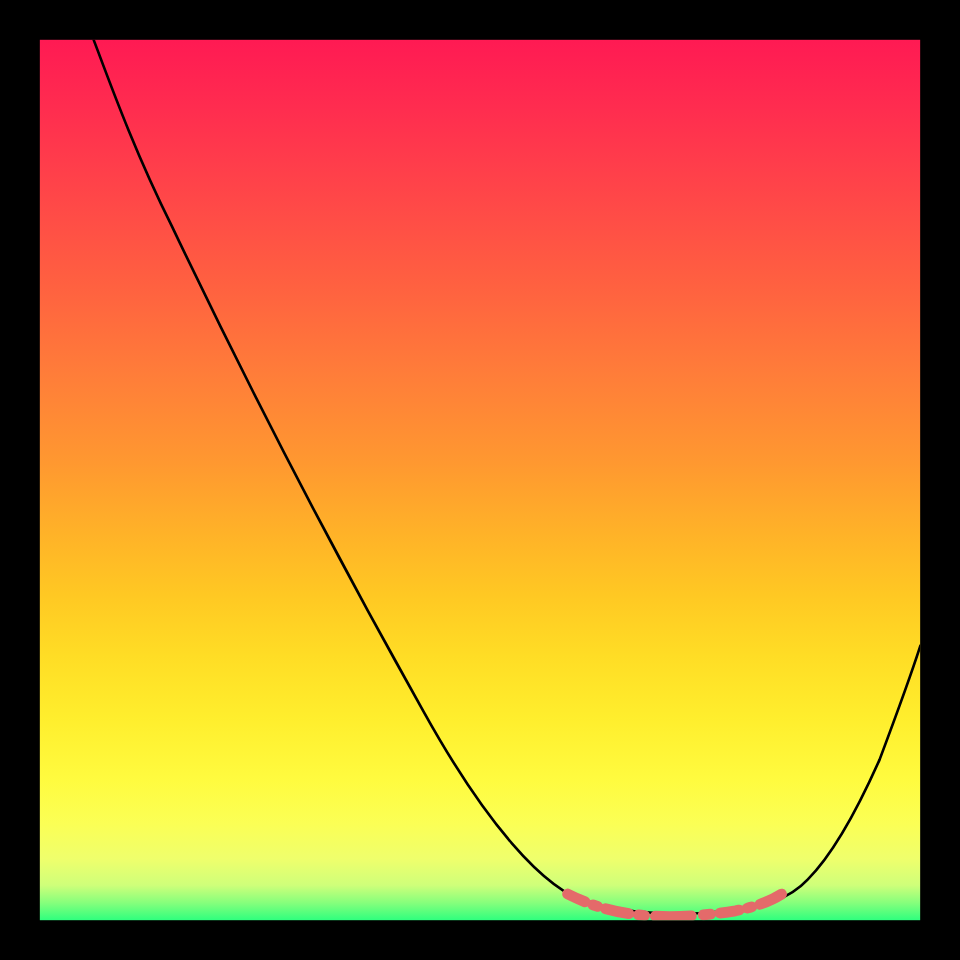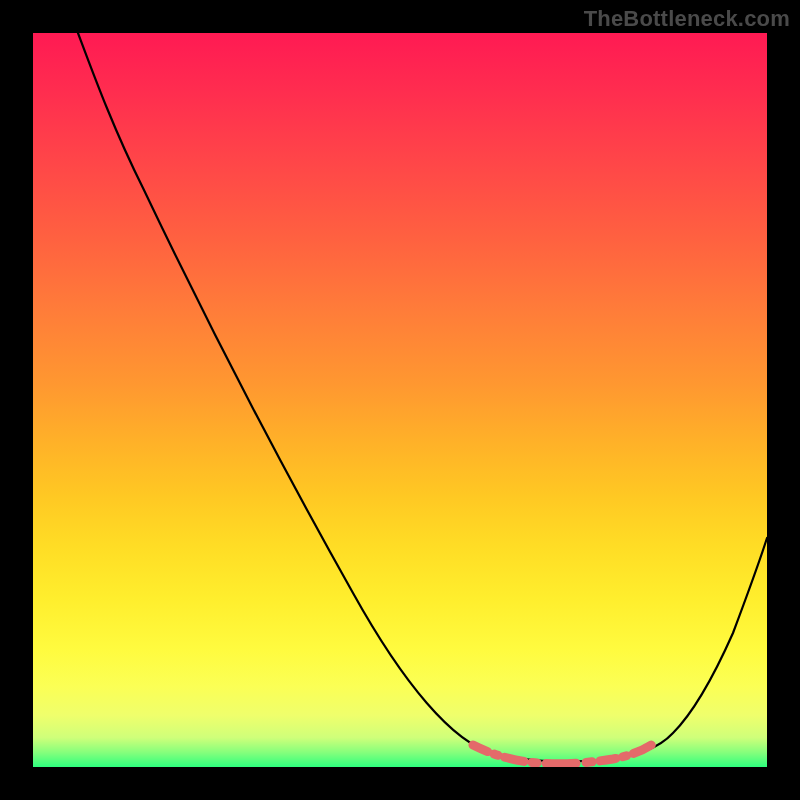--- a/index.html
+++ b/index.html
@@ -75,21 +75,20 @@
     fill: none;
     stroke-linecap: round;
     stroke-dasharray: 16 7 4 7 20 8 5 9 30 10 6 8;
   }
 </style>
 </head>
 <body>
 
 <div class="frame">
 
-  <div class="watermark">TheBottleneck.com</div>
 
   <div class="plot-area">
     <div class="gradient-bg"></div>
 
     <svg class="curve" viewBox="0 0 734 734" preserveAspectRatio="none">
       <path class="main" d="M 45 0
                C 60 40, 80 95, 110 155
                C 160 260, 230 400, 320 560
                C 370 650, 420 710, 460 720
                C 500 730, 540 730, 575 726

